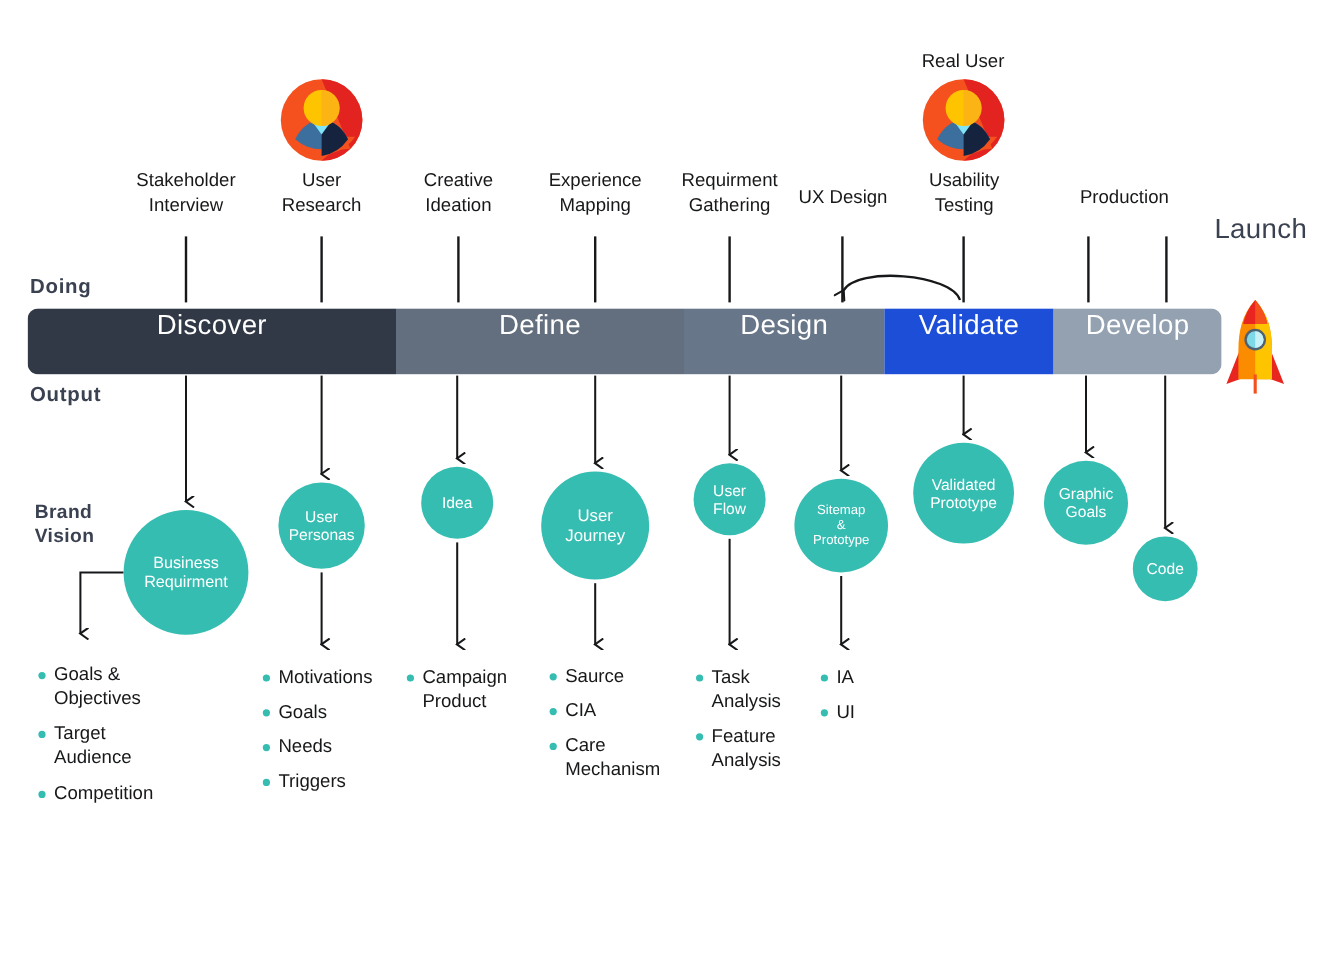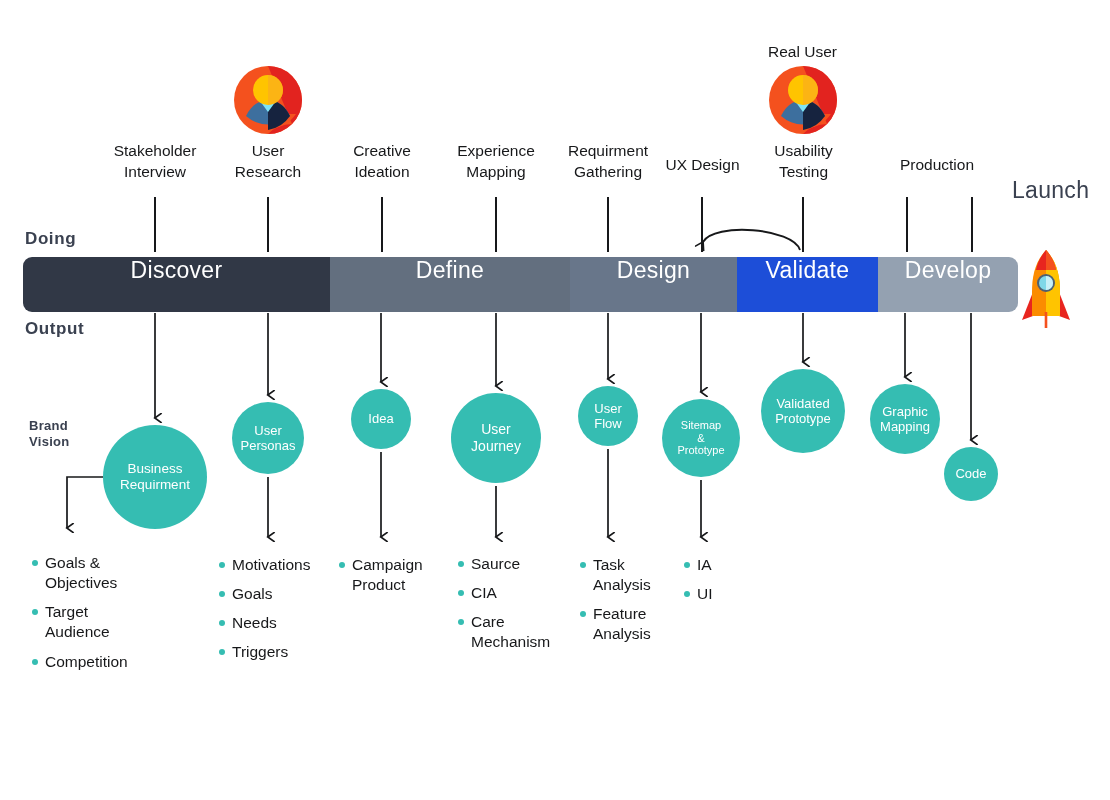--- a/index.html
+++ b/index.html
@@ -101,21 +101,21 @@
     height: 6px;
     border-radius: 50%;
     background: #35bdb2;
   }
 
   
   #brand-vision {
     position: absolute;
     left: 29px;
     top: 418px;
-    font-size: 13px;
+    font-size: 16px;
     font-weight: bold;
     line-height: 1.25;
     color: #3a4150;
     white-space: pre-line;
     letter-spacing: 0.3px;
   }
   #launch-label {
     position: absolute;
     left: 1012px;
     top: 177px;
@@ -292,21 +292,21 @@
       <div class="circle" style="left: 451px; top: 393px; width: 90px; height: 90px; font-size: 14px; background: rgb(53, 189, 178);"><span>User
 Journey</span></div>
       <div class="circle" style="left: 578px; top: 386px; width: 60px; height: 60px; font-size: 13px; background: rgb(53, 189, 178);"><span>User
 Flow</span></div>
       <div class="circle" style="left: 662px; top: 399px; width: 78px; height: 78px; font-size: 11px; background: rgb(53, 189, 178);"><span>Sitemap
 &amp;
 Prototype</span></div>
       <div class="circle" style="left: 761px; top: 369px; width: 84px; height: 84px; font-size: 13px; background: rgb(53, 189, 178);"><span>Validated
 Prototype</span></div>
       <div class="circle" style="left: 870px; top: 384px; width: 70px; height: 70px; font-size: 13px; background: rgb(53, 189, 178);"><span>Graphic
-Mapping</span></div>
+Goals</span></div>
       <div class="circle" style="left: 944px; top: 447px; width: 54px; height: 54px; font-size: 13px; background: rgb(53, 189, 178);"><span>Code</span></div>
     </div>
 
   <div id="bullets">
       <div class="bullet-col" style="left: 32px; top: 553px;">
         <div class="bullet-item">Goals &amp;
 Objectives</div>
         <div class="bullet-item">Target
 Audience</div>
         <div class="bullet-item">Competition</div>

